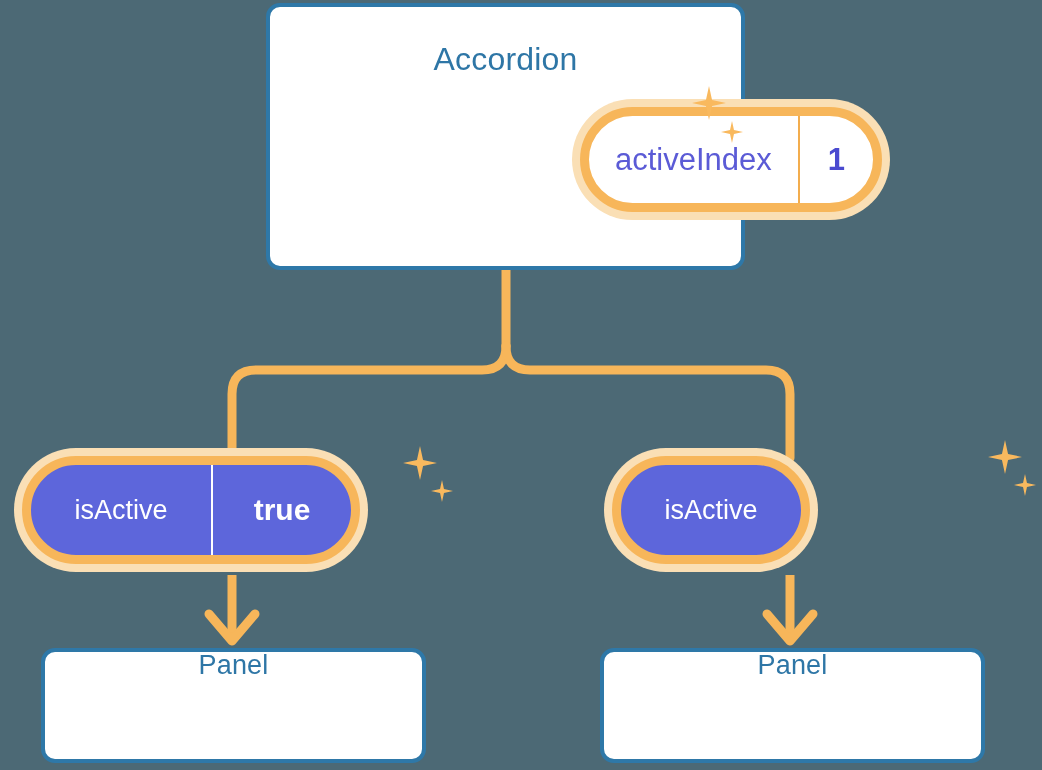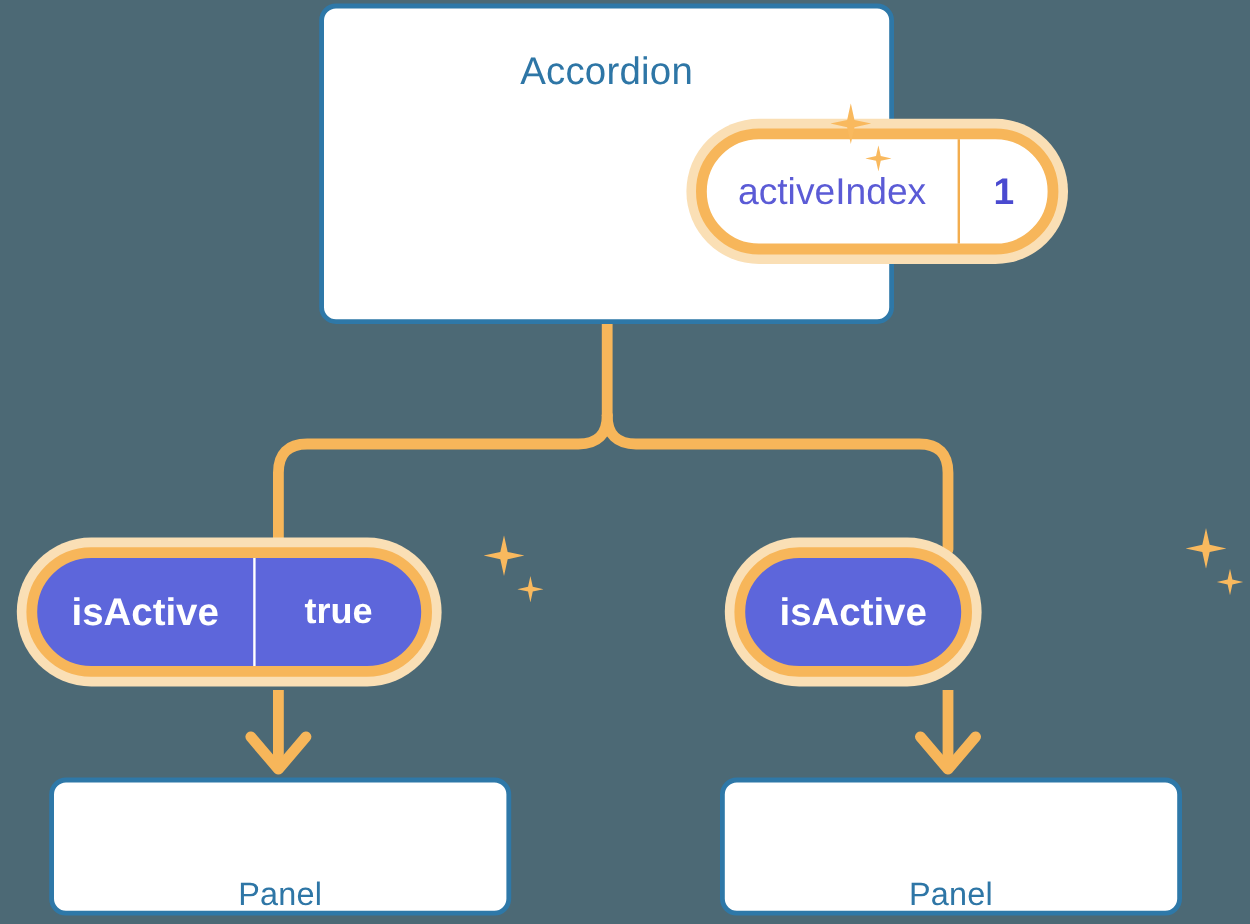--- a/index.html
+++ b/index.html
@@ -58,21 +58,21 @@
     top: 3px;
     width: 479px;
     height: 267px;
     justify-content: flex-start;
     padding-top: 36px;
   }
 
   .panel-card {
     width: 385px;
     height: 115px;
-    justify-content: flex-end;
+    justify-content: flex-start;
     top: 648px;
   }
   #panel-left  { left: 41px; }
   #panel-right { left: 600px; }
   .panel-card .card-title { font-size: 27px; }
 
   
   .pill {
     position: relative;
     display: inline-flex;
@@ -108,23 +108,22 @@
     border-left: 2px solid #f3ad4e;
   }
 
   
   .pill.purple {
     background: #5d66db;
     border-radius: 999px;
   }
   .pill.purple .pill-key {
     color: #ffffff;
-    font-size: 32px;
+    font-size: 27px;
     padding: 0 26px;
-    font-weight: bold;
   }
   .pill.purple .pill-val {
     color: #ffffff;
     font-size: 30px;
     font-weight: 700;
     padding: 0 28px;
     border-left: 2px solid #ffffff;
   }
 
   #activeindex-pill {

